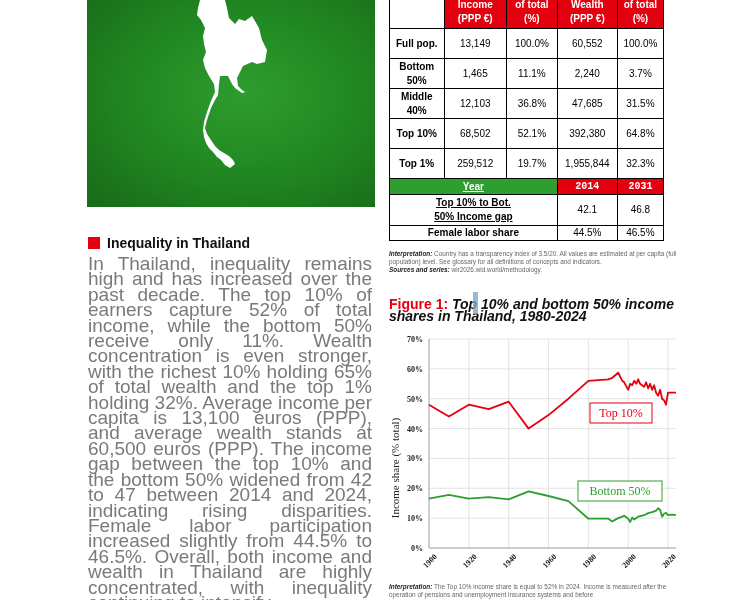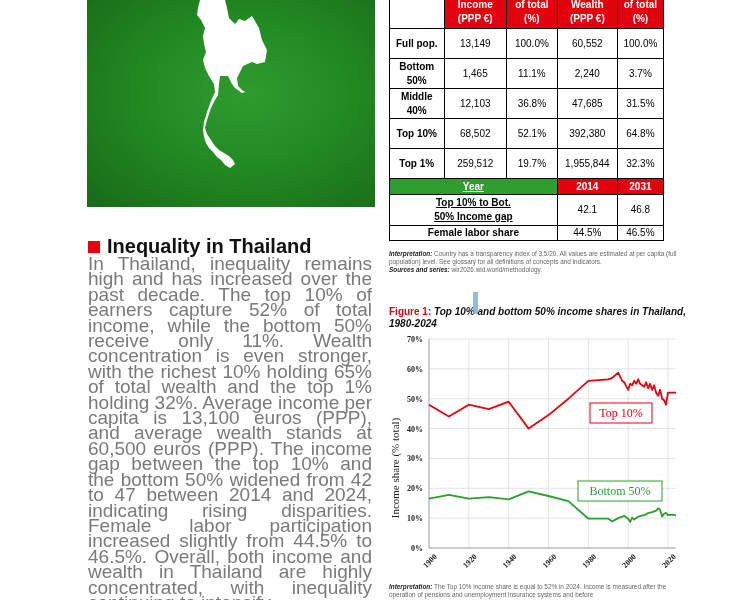--- a/index.html
+++ b/index.html
@@ -2,35 +2,35 @@
 <html><head>
 <meta charset="utf-8">
 <style>
   html,body{margin:0;padding:0;background:#fff;}
   body{width:741px;height:600px;position:relative;overflow:hidden;font-family:"Liberation Sans",sans-serif;}
   .map-panel{position:absolute;left:87px;top:0;width:288px;height:207px;
     background:radial-gradient(ellipse at 55% 45%, #2f9c2f 0%, #228a22 45%, #186a18 100%);}
   .map-panel svg{position:absolute;left:0;top:0;}
   .section-title{position:absolute;left:88px;top:235px;display:flex;align-items:center;gap:7px;}
   .section-title .sq{width:12px;height:12px;background:#e3000f;display:inline-block;}
-  .section-title .t{font-weight:bold;font-size:20px;color:#111;}
+  .section-title .t{font-weight:bold;font-size:14px;color:#111;}
   .body-text{position:absolute;left:88px;top:256px;width:284px;font-size:19px;line-height:15.4px;color:#7a7a7a;text-align:justify;}
   table.stats{position:absolute;left:389px;top:-6px;border-collapse:collapse;font-size:10px;font-weight:bold;width:275px;}
   table.stats td{border:1.5px solid #000;text-align:center;padding:0 2px;height:29px;line-height:14px;}
   table.stats td.num{font-weight:normal;}
   table.stats tr.hdr td{background:#e3000f;color:#fff;height:33px;}
   table.stats tr.hdr td.blank{background:#fff;}
   table.stats tr.year td{height:15px;}
   table.stats td.green{background:#2e9e2e;color:#fff;text-decoration:underline;}
-  table.stats td.red{background:#e3000f;color:#fff;}
+  table.stats td.red{background:#e3000f;color:#fff;font-family:Liberation Mono, monospace;}
   table.stats tr.gap td{height:30px;}
   table.stats tr.flab td{height:13px;}
   .interp{position:absolute;left:389px;top:250px;width:290px;font-size:6.4px;line-height:8px;color:#666;}
   .interp b{color:#222;font-style:italic;}
-  .fig-title{position:absolute;left:389px;top:306px;width:300px;font-size:10px;line-height:12px;font-weight:bold;font-style:italic;color:#111;}
+  .fig-title{position:absolute;left:389px;top:298px;width:300px;font-size:14px;line-height:12px;font-weight:bold;font-style:italic;color:#111;}
   .fig-title .lbl{color:#e3000f;font-style:normal;}
   .cursor-mark{position:absolute;left:473px;top:292px;width:5px;height:22px;background:#7fa8c9;opacity:.8;}
   .chart{position:absolute;left:385px;top:330px;}
   .interp2{position:absolute;left:389px;top:583px;width:290px;font-size:6.4px;line-height:8px;color:#666;}
   .interp2 b{color:#222;font-style:italic;}
 </style>
 </head>
 <body>
 
 <div class="map-panel">

